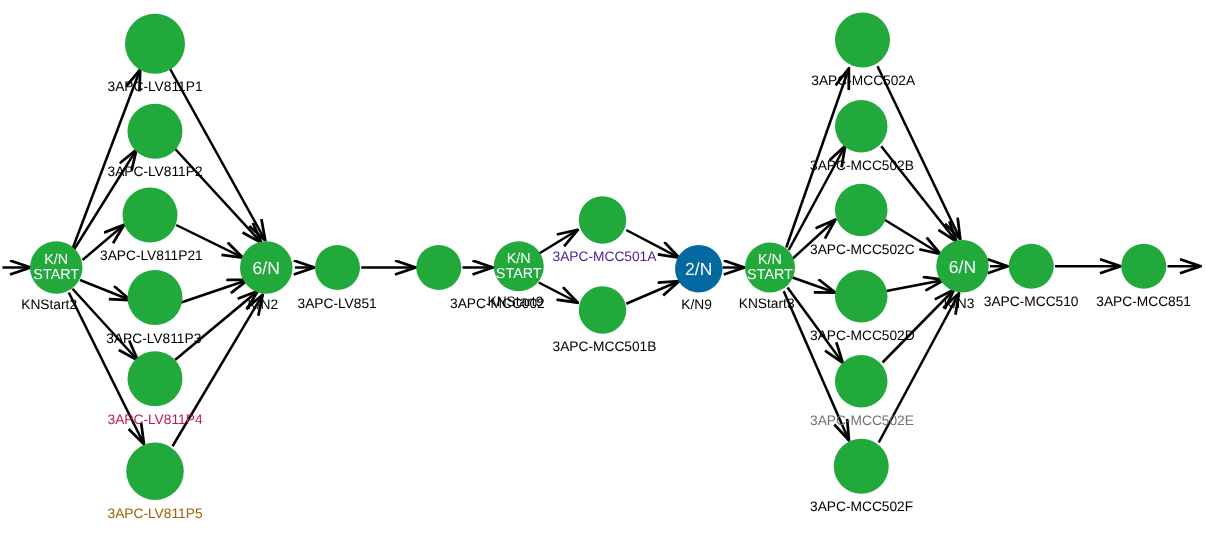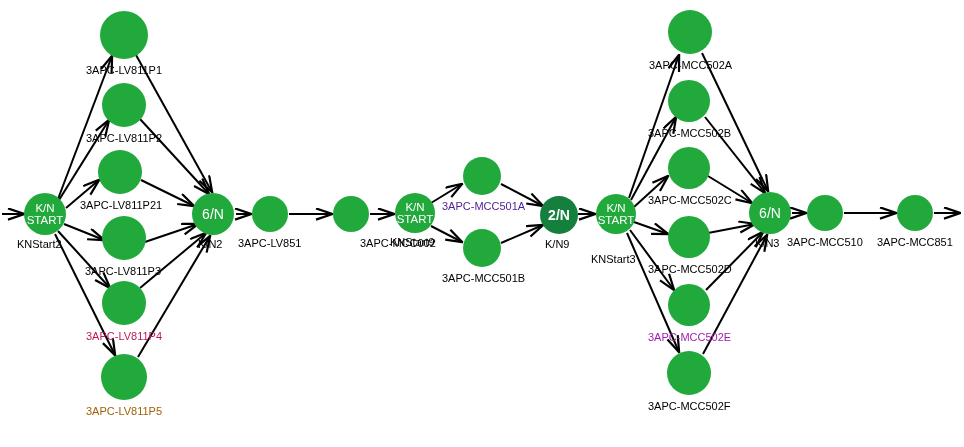--- a/index.html
+++ b/index.html
@@ -141,39 +141,39 @@
       <div class="node-label" style="left: 312px; top: 237px; color: rgb(0, 0, 0); margin-left: 48px;">3APC-MCC002</div>
       <div class="node" style="left: 395px; top: 193px; width: 40px; height: 40px; background: rgb(34, 169, 60);">
         <span class="node-inner-text">K/N
 START</span>
       </div>
       <div class="node-label" style="left: 390px; top: 236px; color: rgb(0, 0, 0);">KNStart9</div>
       <div class="node" style="left: 463px; top: 157px; width: 38px; height: 38px; background: rgb(34, 169, 60);"></div>
       <div class="node-label" style="left: 442px; top: 200px; color: #4c1d95;">3APC-MCC501A</div>
       <div class="node" style="left: 463px; top: 229px; width: 38px; height: 38px; background: rgb(34, 169, 60);"></div>
       <div class="node-label" style="left: 442px; top: 272px; color: rgb(0, 0, 0);">3APC-MCC501B</div>
-      <div class="node" style="left: 540px; top: 196px; width: 38px; height: 38px; background: #15803d; font-weight: bold;">
+      <div class="node" style="left: 540px; top: 196px; width: 38px; height: 38px; background: #0369a1;">
         <span class="node-inner-text big">2/N</span>
       </div>
       <div class="node-label" style="left: 545px; top: 238px; color: rgb(0, 0, 0); text-align: center;">K/N9</div>
       <div class="node" style="left: 596px; top: 194px; width: 40px; height: 40px; background: rgb(34, 169, 60);">
         <span class="node-inner-text">K/N
 START</span>
       </div>
-      <div class="node-label" style="left: 591px; top: 237px; color: rgb(0, 0, 0); margin-top: 16px;">KNStart3</div>
+      <div class="node-label" style="left: 591px; top: 237px; color: rgb(0, 0, 0);">KNStart3</div>
       <div class="node" style="left: 668px; top: 10px; width: 44px; height: 44px; background: rgb(34, 169, 60);"></div>
       <div class="node-label" style="left: 649px; top: 59px; color: rgb(0, 0, 0);">3APC-MCC502A</div>
       <div class="node" style="left: 668px; top: 80px; width: 42px; height: 42px; background: rgb(34, 169, 60);"></div>
       <div class="node-label" style="left: 648px; top: 127px; color: rgb(0, 0, 0); text-align: right;">3APC-MCC502B</div>
       <div class="node" style="left: 668px; top: 147px; width: 42px; height: 42px; background: rgb(34, 169, 60);"></div>
       <div class="node-label" style="left: 648px; top: 194px; color: rgb(0, 0, 0);">3APC-MCC502C</div>
       <div class="node" style="left: 668px; top: 216px; width: 42px; height: 42px; background: rgb(34, 169, 60);"></div>
       <div class="node-label" style="left: 648px; top: 263px; color: rgb(0, 0, 0);">3APC-MCC502D</div>
       <div class="node" style="left: 668px; top: 284px; width: 42px; height: 42px; background: rgb(34, 169, 60);"></div>
-      <div class="node-label" style="left: 648px; top: 331px; color: #a21caf;">3APC-MCC502E</div>
+      <div class="node-label" style="left: 648px; top: 331px; color: #737373;">3APC-MCC502E</div>
       <div class="node" style="left: 667px; top: 351px; width: 44px; height: 44px; background: rgb(34, 169, 60);"></div>
       <div class="node-label" style="left: 648px; top: 400px; color: rgb(0, 0, 0);">3APC-MCC502F</div>
       <div class="node" style="left: 749px; top: 192px; width: 42px; height: 42px; background: rgb(34, 169, 60);">
         <span class="node-inner-text big">6/N</span>
       </div>
       <div class="node-label" style="left: 755px; top: 237px; color: rgb(0, 0, 0);">K/N3</div>
       <div class="node" style="left: 807px; top: 195px; width: 36px; height: 36px; background: rgb(34, 169, 60);"></div>
       <div class="node-label" style="left: 787px; top: 236px; color: rgb(0, 0, 0);">3APC-MCC510</div>
       <div class="node" style="left: 897px; top: 195px; width: 36px; height: 36px; background: rgb(34, 169, 60);"></div>
       <div class="node-label" style="left: 877px; top: 236px; color: rgb(0, 0, 0);">3APC-MCC851</div>

